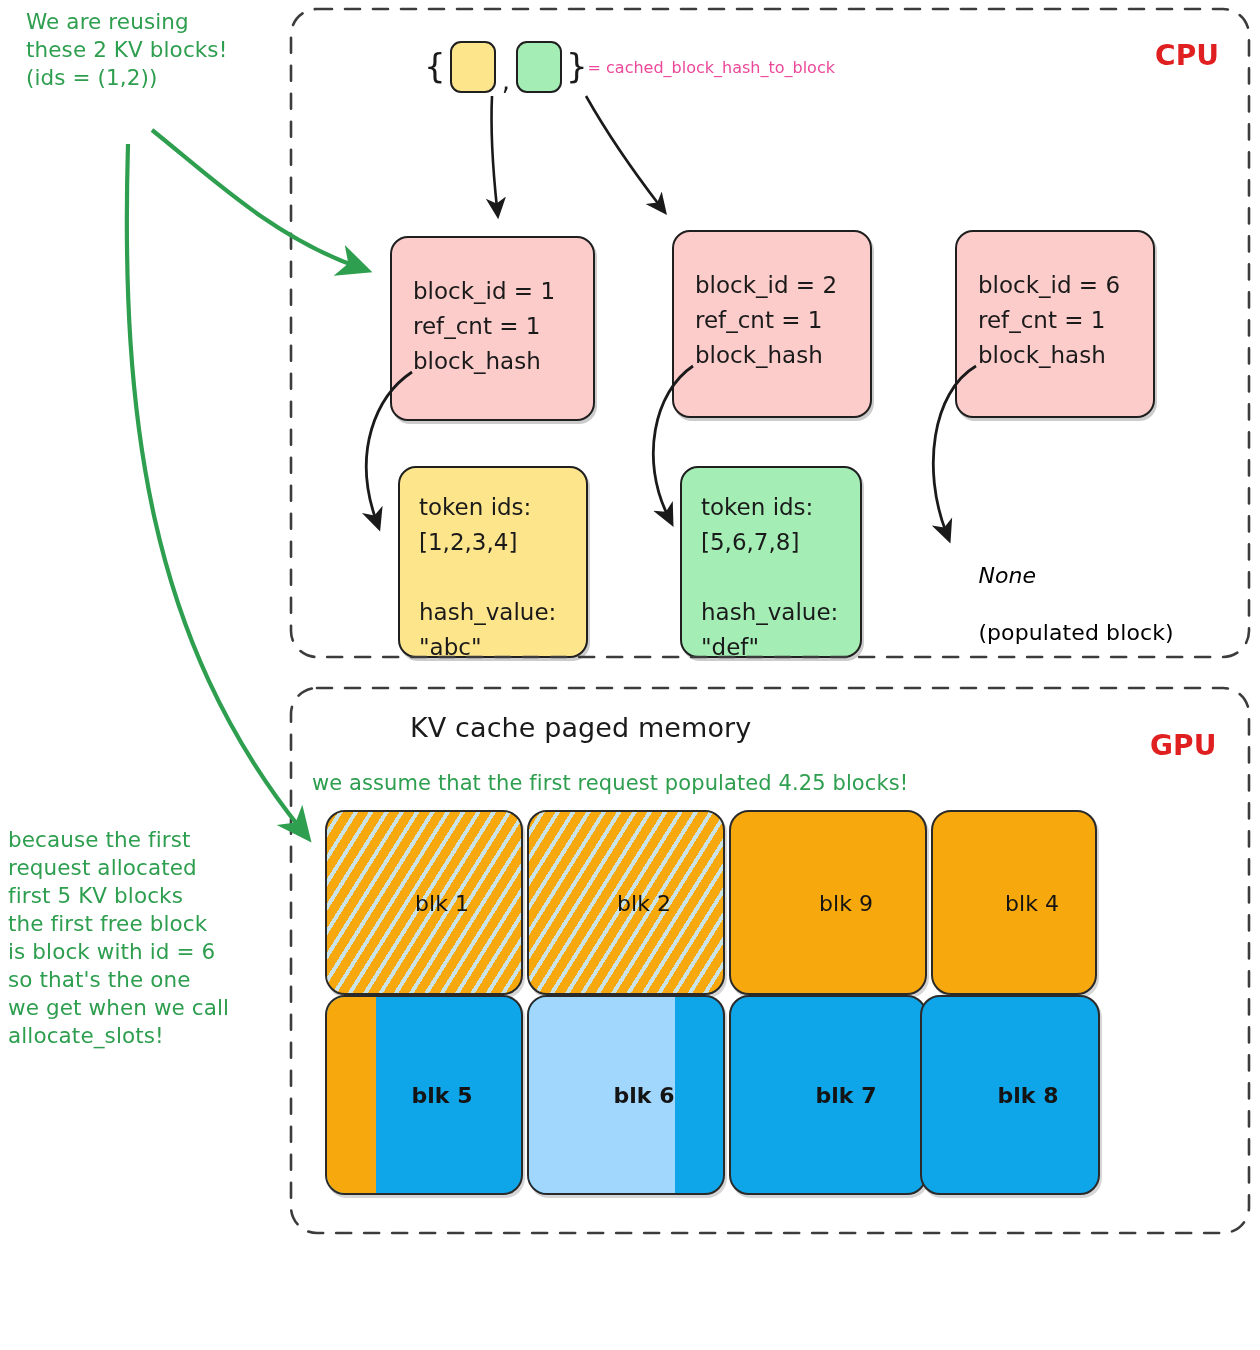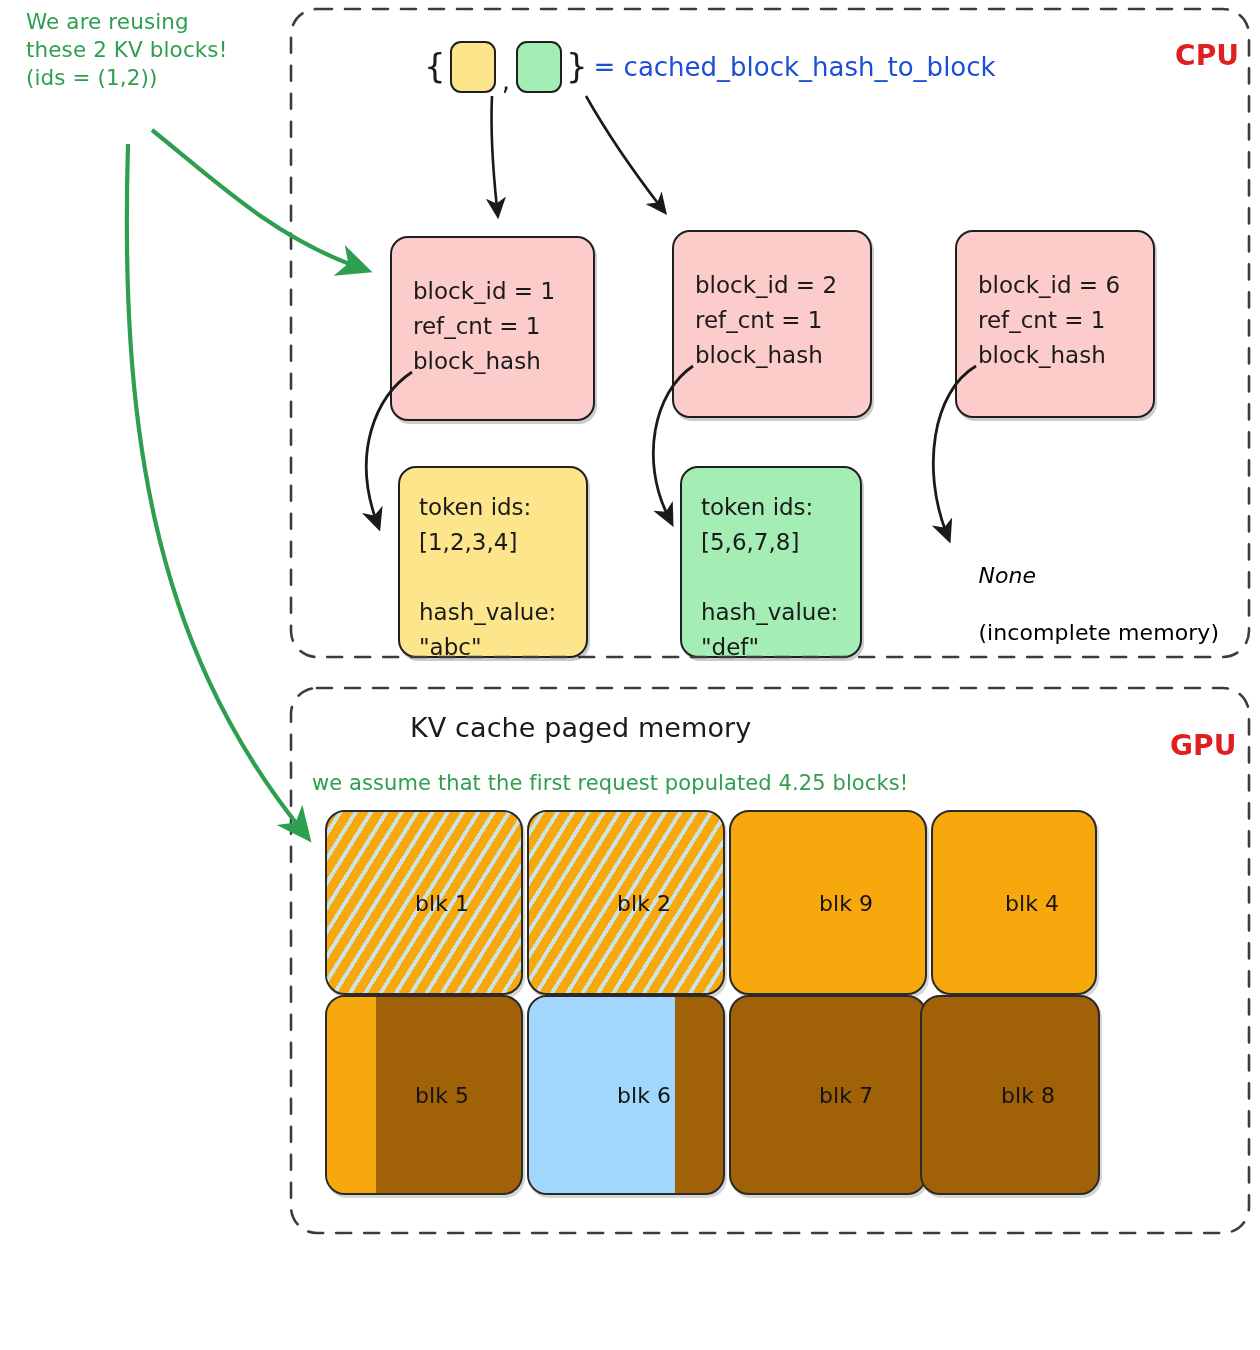--- a/index.html
+++ b/index.html
@@ -24,21 +24,21 @@
   }
 
   
   .txt {
     position: absolute;
     white-space: pre;
     line-height: 1.30;
     letter-spacing: 0.1px;
   }
   .green   { color: #2E9E4F; }
-  .red     { color: #E02020; margin-left: 20px; }
+  .red     { color: #E02020; }
 
   .hand { font-family: "DejaVu Sans", sans-serif; }
 
   
   #ann-top    { left: 26px;  top: 8px;   font-size: 21.5px; }
   #ann-left   { left: 8px;   top: 826px; font-size: 21.5px; }
   #gpu-note   { left: 312px; top: 770px; font-size: 21px; }
 
   #label-cpu  { left: 1155px; top: 38px;  font-size: 28px; font-weight: bold; }
   #label-gpu  { left: 1150px; top: 728px; font-size: 28px; font-weight: bold; }
@@ -51,21 +51,21 @@
             align-items: center; height: 62px; }
   .brace { font-size: 34px; color: #1a1a1a; line-height: 1; margin-top: -2px;}
   .legend-swatch {
     width: 46px; height: 52px; border-radius: 11px;
     border: 2.3px solid #1f1f1f; margin: 0 4px;
   }
   .sw-yellow { background: #FDE58C; }
   .sw-green  { background: #A4EDB4; }
   #legend .comma { font-size: 26px; color:#1a1a1a; align-self: flex-end;
                    margin: 0 2px 2px 2px; }
-  #legend-eq { font-size: 26px; color:#1d4ed8; margin-left: 6px; }
+  #legend-eq { font-size: 16px; color:#ec4899; }
 
   
   .card {
     position: absolute;
     border: 2.6px solid #1f1f1f;
     border-radius: 18px;
     box-shadow: 2px 3px 0 rgba(0,0,0,0.20);
   }
   .card-text {
     position: absolute;
@@ -103,21 +103,21 @@
   }
   .blk .lbl {
     position: absolute; left: 0; right: 0; top: 50%;
     transform: translateY(-50%);
     text-align: center;
     font-size: 22px; color: #141414;
     z-index: 3;
     padding-left: 36px;
   }
   .orange { background: #F7A80D; }
-  .gray   { background: #a16207; }
+  .gray   { background: #0ea5e9; font-weight: bold; }
 
   .hatch::after {
     content: ""; position: absolute; inset: 0; z-index: 2;
     background: repeating-linear-gradient(
         -58deg,
         rgba(200,230,240,0.95) 0 4px,
         rgba(255,255,255,0) 4px 13px);
   }
 </style>
 </head>
@@ -195,27 +195,35 @@
   <div class="card mint" id="tb2">
     <div class="card-text hand">token ids:
 [5,6,7,8]
 
 hash_value:
 "def"</div>
   </div>
 
   <div class="txt hand" id="none-text">
     <span class="it">None</span><br>
-    <span>(incomplete memory)</span>
+    <span>(populated block)</span>
   </div>
 
   <div class="txt hand" id="kv-title">KV cache paged memory</div>
   <div class="txt red hand" id="label-gpu">GPU</div>
   <div class="txt green hand" id="gpu-note">we assume that the first request populated 4.25 blocks!</div>
 
+  <div class="txt green hand" id="ann-left">because the first
+request allocated
+first 5 KV blocks
+the first free block
+is block with id = 6
+so that's the one
+we get when we call
+allocate_slots!</div>
 
   <div id="grid">
       <div class="blk orange hatch" style="left: 325px; top: 810px; width: 198px; height: 185px;">
         <div class="lbl hand">blk 1</div>
       </div>
       <div class="blk orange hatch" style="left: 527px; top: 810px; width: 198px; height: 185px;">
         <div class="lbl hand">blk 2</div>
       </div>
       <div class="blk orange" style="left: 729px; top: 810px; width: 198px; height: 185px;">
         <div class="lbl hand">blk 9</div>

